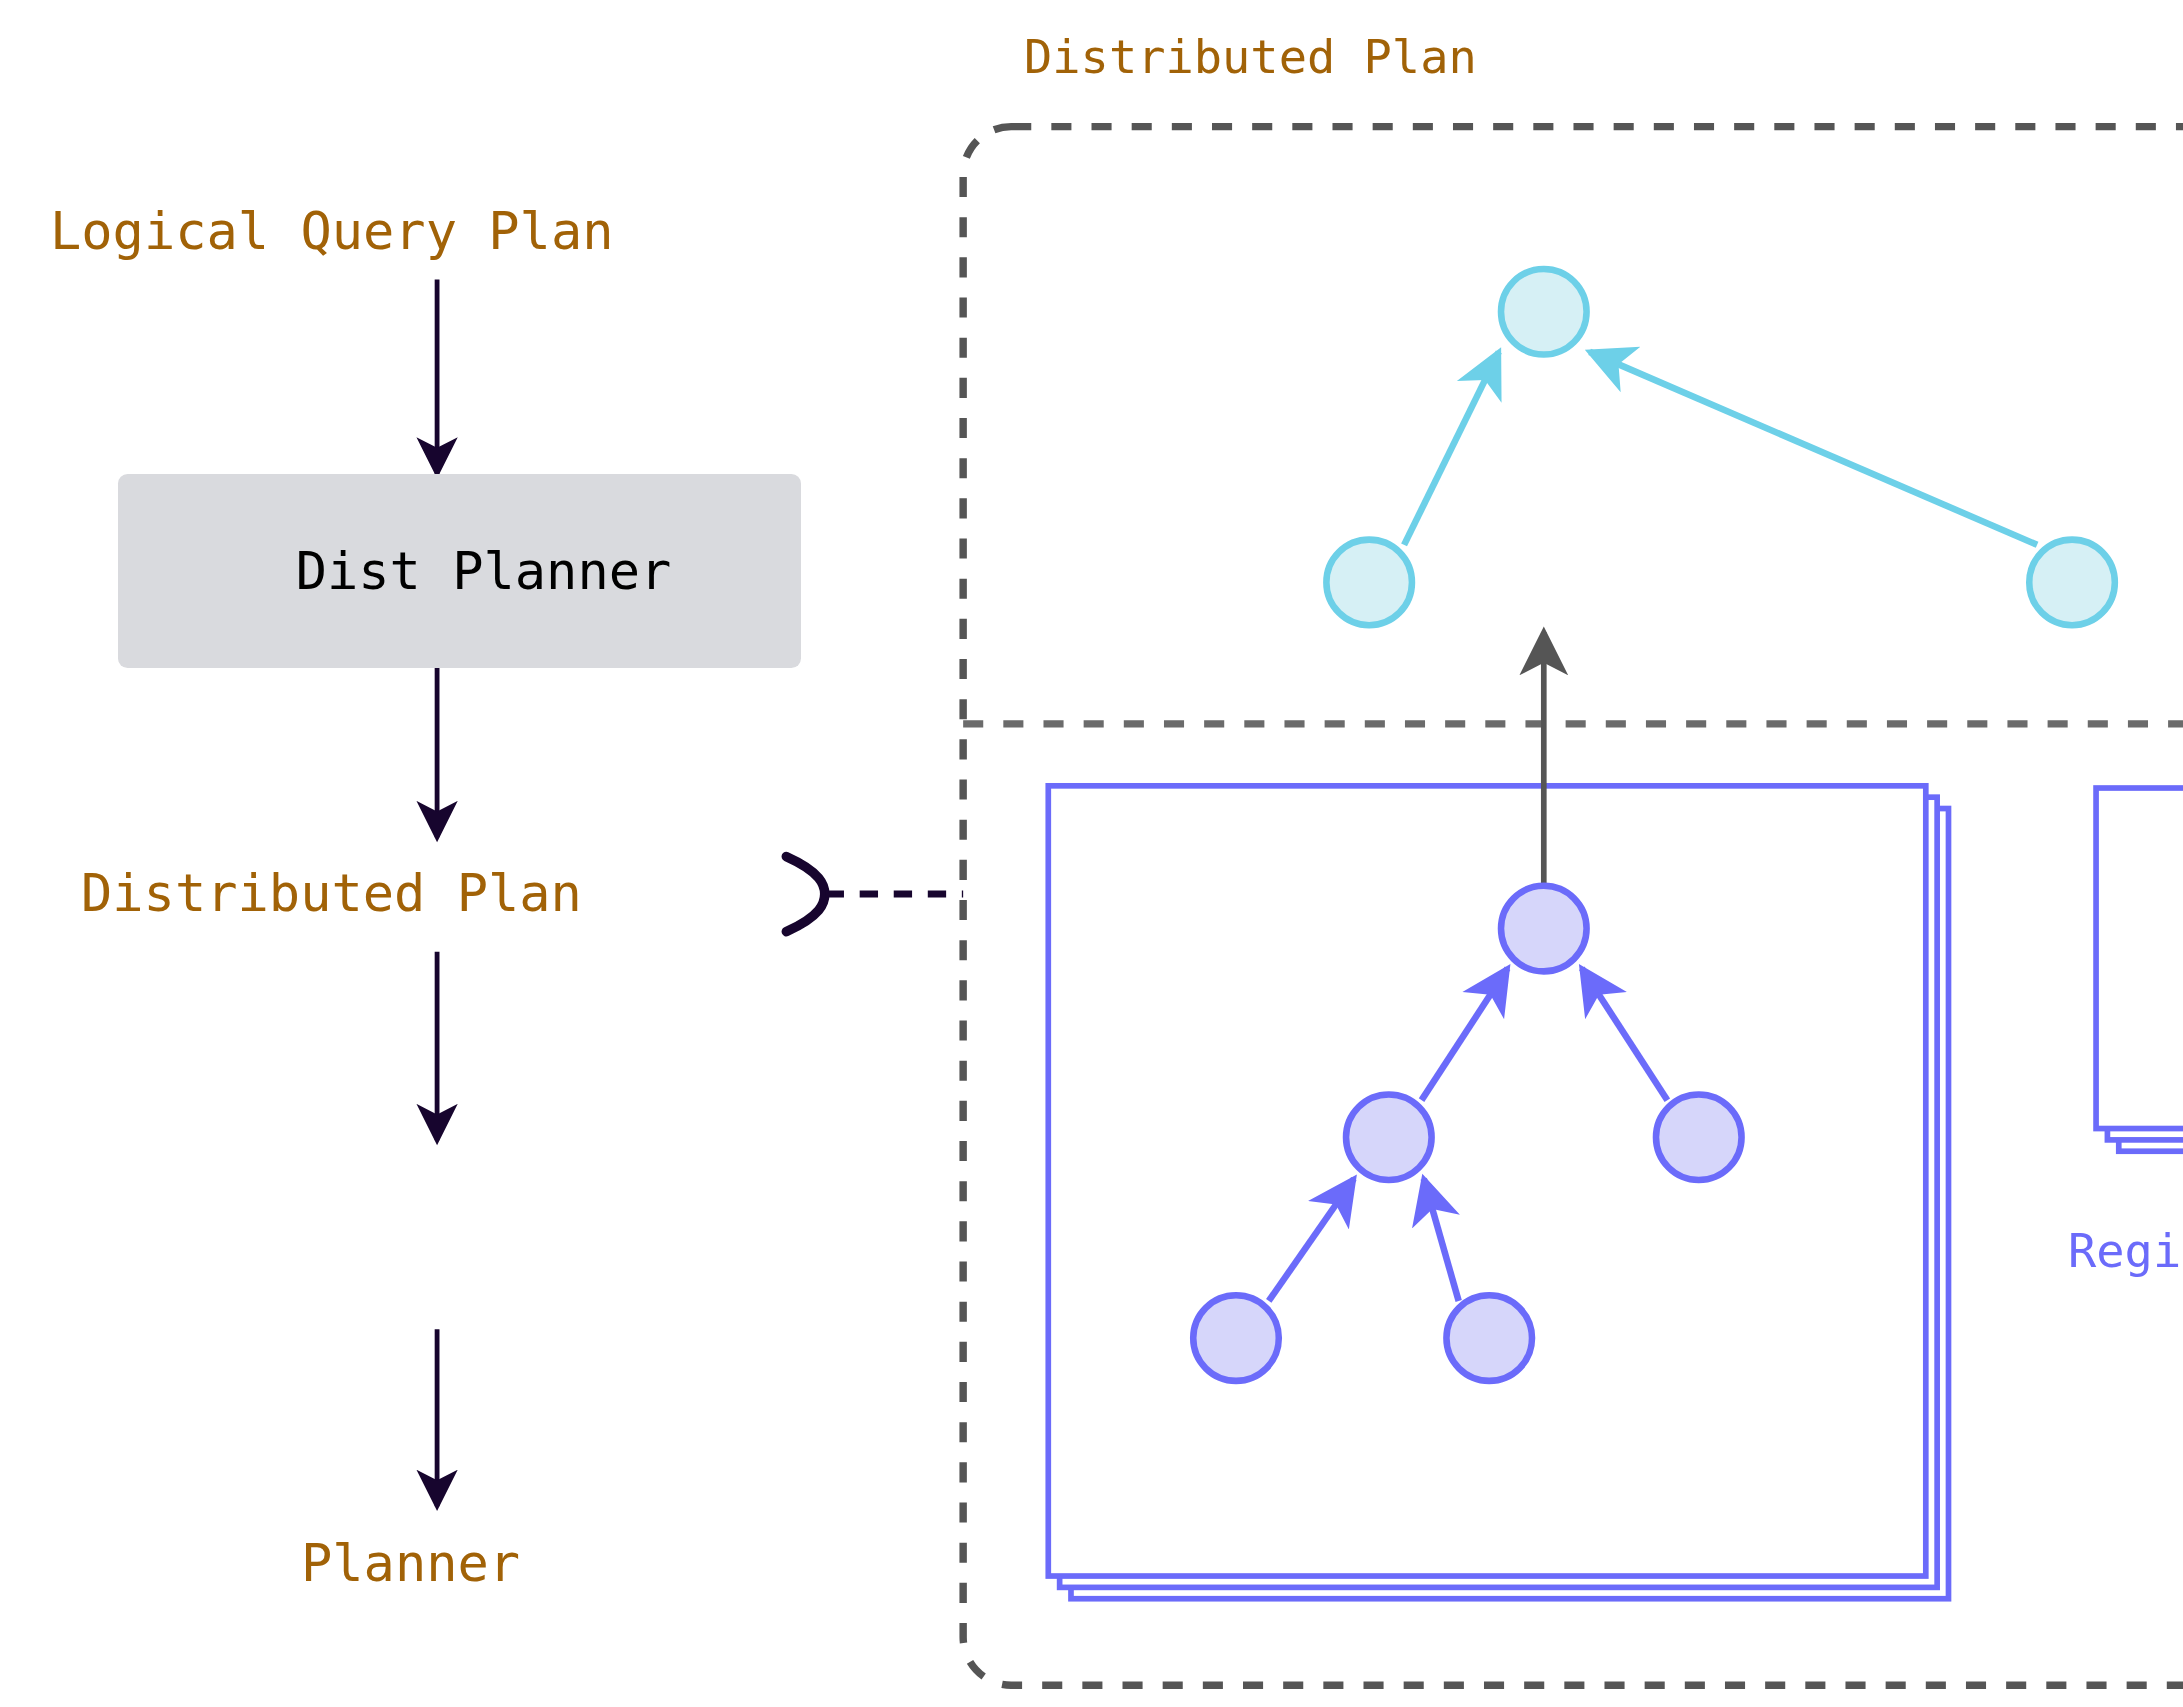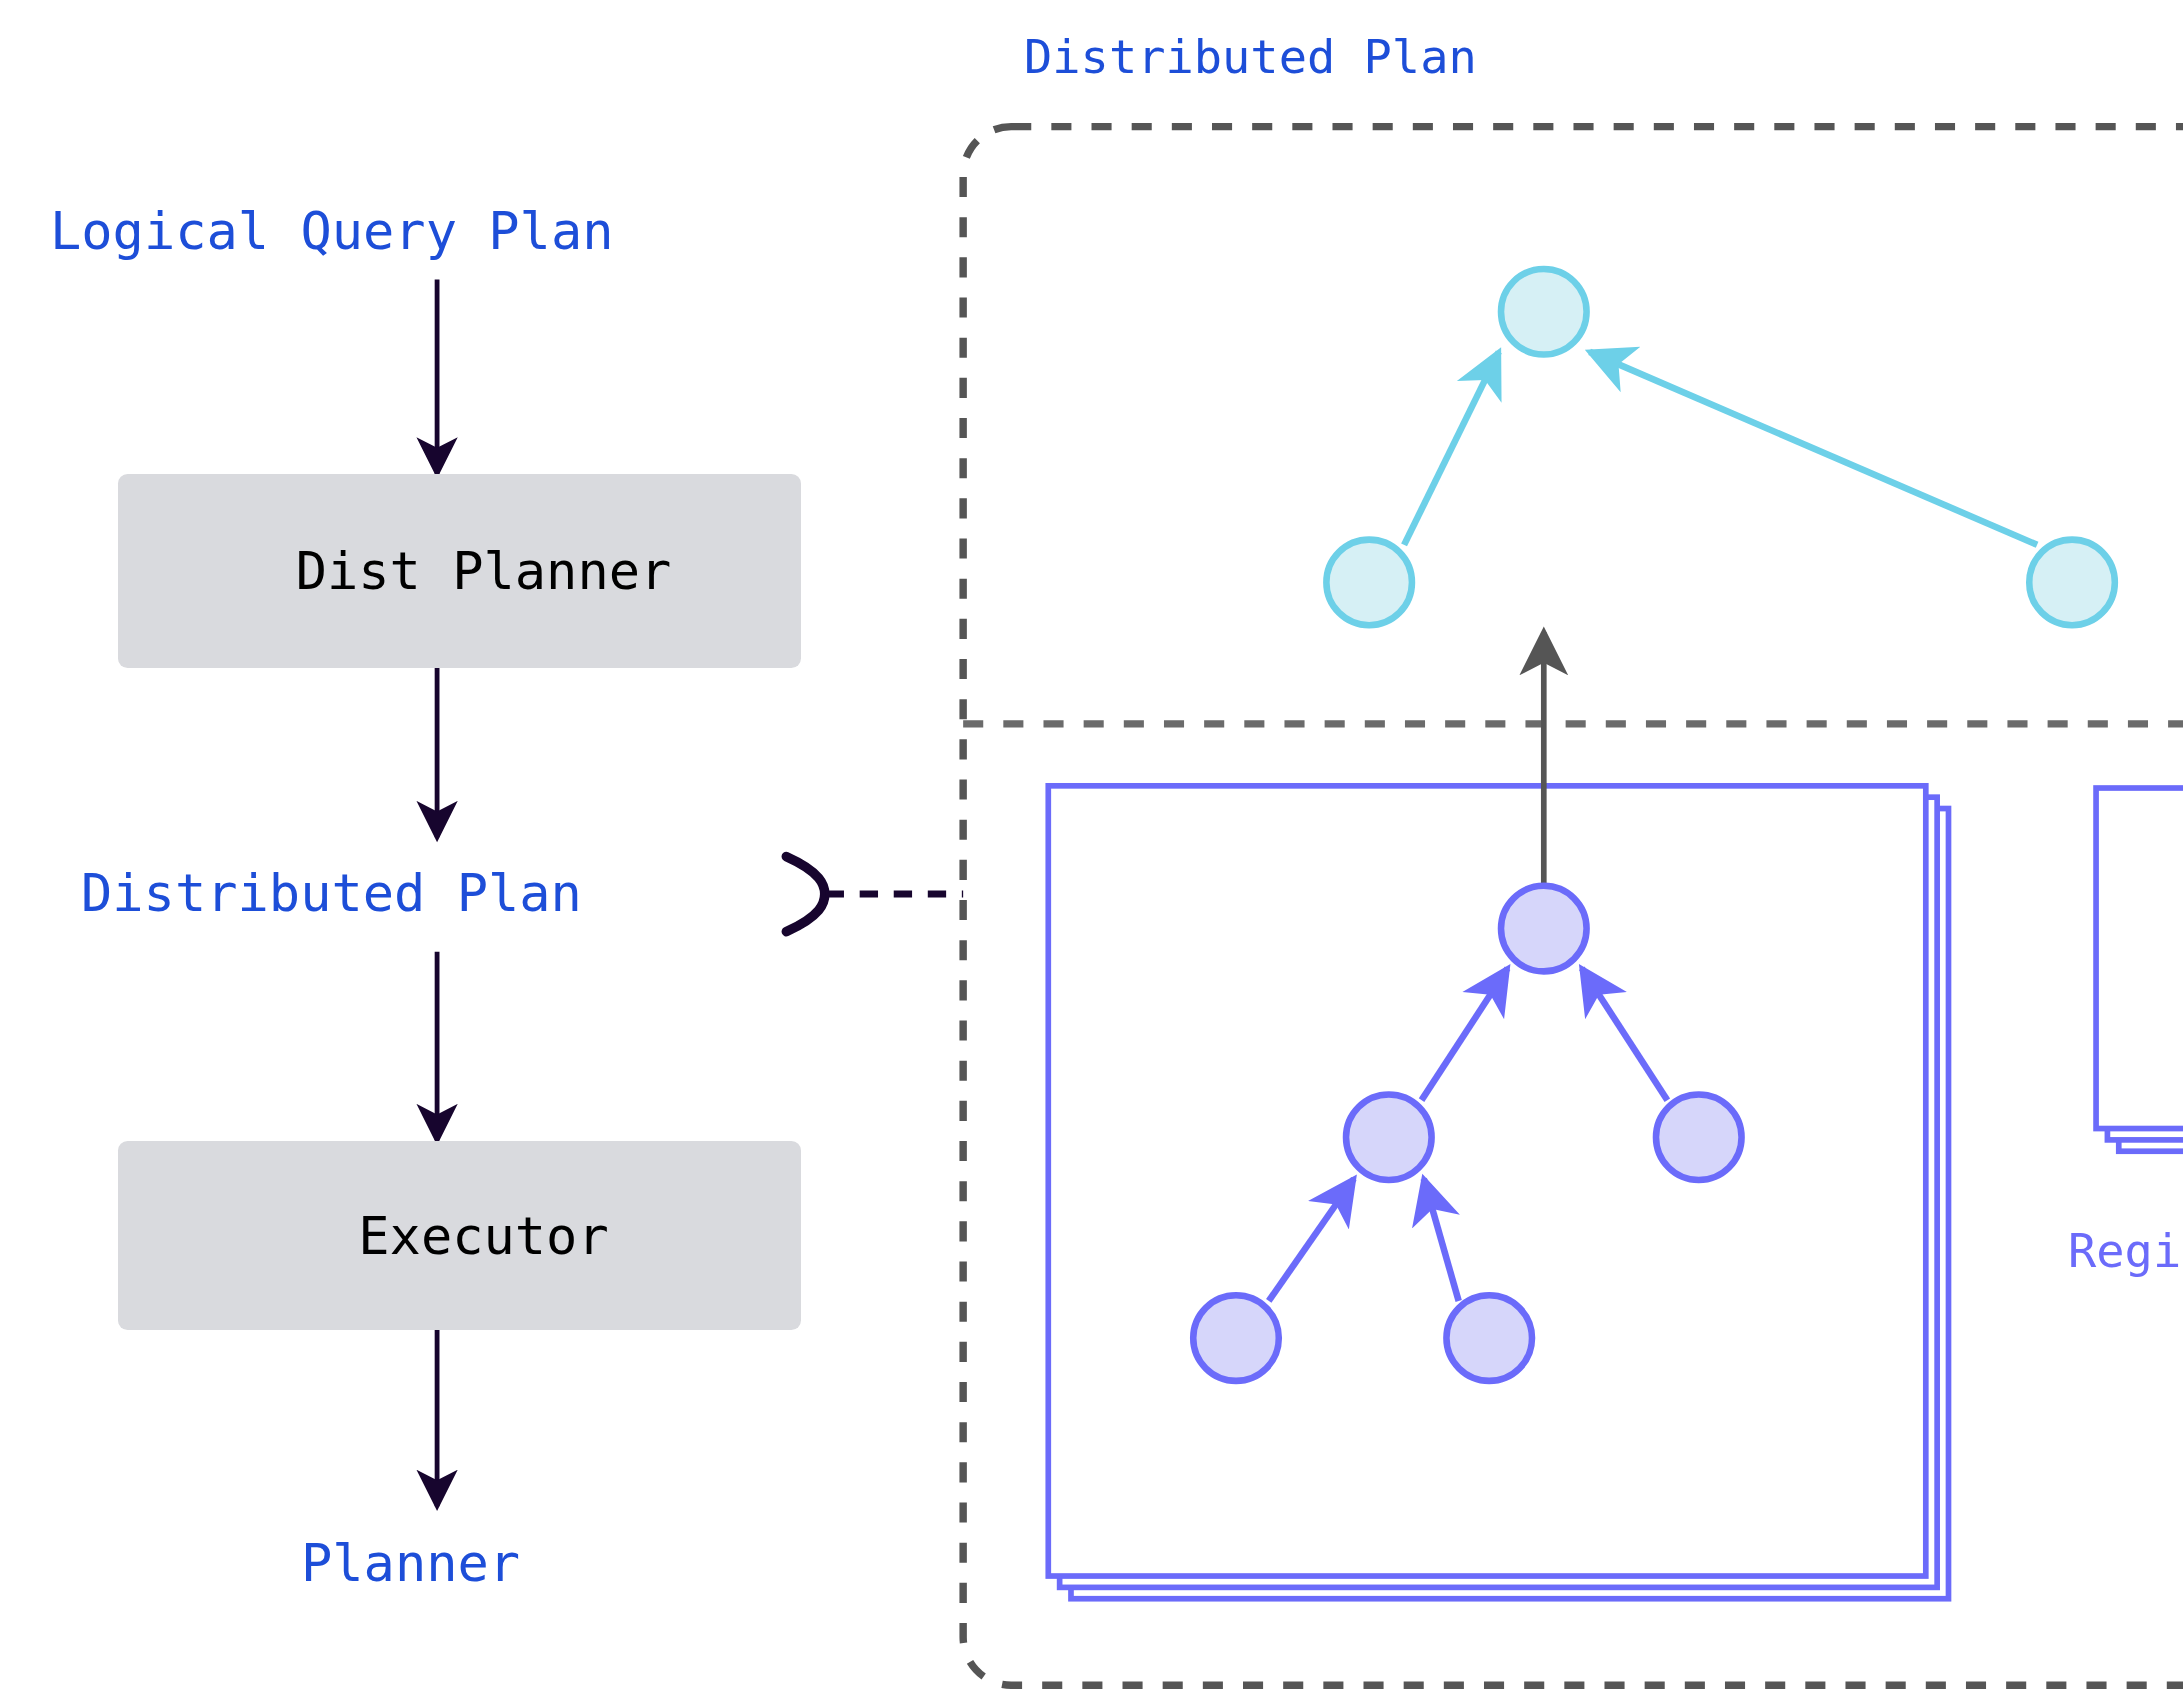--- a/index.html
+++ b/index.html
@@ -18,21 +18,21 @@
   svg.layer {
     position: absolute;
     left: 0;
     top: 0;
     width: 3188px;
     height: 1707px;
   }
   .lbl {
     position: absolute;
     font-family: "DejaVu Sans Mono", "Liberation Mono", monospace;
-    color: #1d4ed8;
+    color: #a16207;
     white-space: pre;
     line-height: 1;
     letter-spacing: 0;
   }
   .lbl-big   { font-size: 52px; }
   .lbl-box   { font-size: 52px; }
   .lbl-title { font-size: 47px; }
   .lbl-regions {
     font-size: 47px;
     color: #6b6bfa;
@@ -133,23 +133,20 @@
   </svg>
 
   <div class="lbl lbl-big" style="left:50px; top:205px;">Logical Query Plan</div>
 
   <div class="proc-box" style="left:118px; top:474px; width:635px; height:194px;">
     <span class="lbl-box">Dist Planner</span>
   </div>
 
   <div class="lbl lbl-big" style="left:81px; top:867px;">Distributed Plan</div>
 
-  <div class="proc-box" style="left:118px; top:1141px; width:635px; height:189px;">
-    <span class="lbl-box">Executor</span>
-  </div>
 
   <div class="lbl lbl-big" style="left:301px; top:1537px;">Planner</div>
 
   <div class="lbl lbl-title" style="left:1024px; top:33px;">Distributed Plan</div>
 
   <div class="lbl lbl-regions" style="left:2068px; top:1227px;">Regions</div>
 
 </div>
 
 

